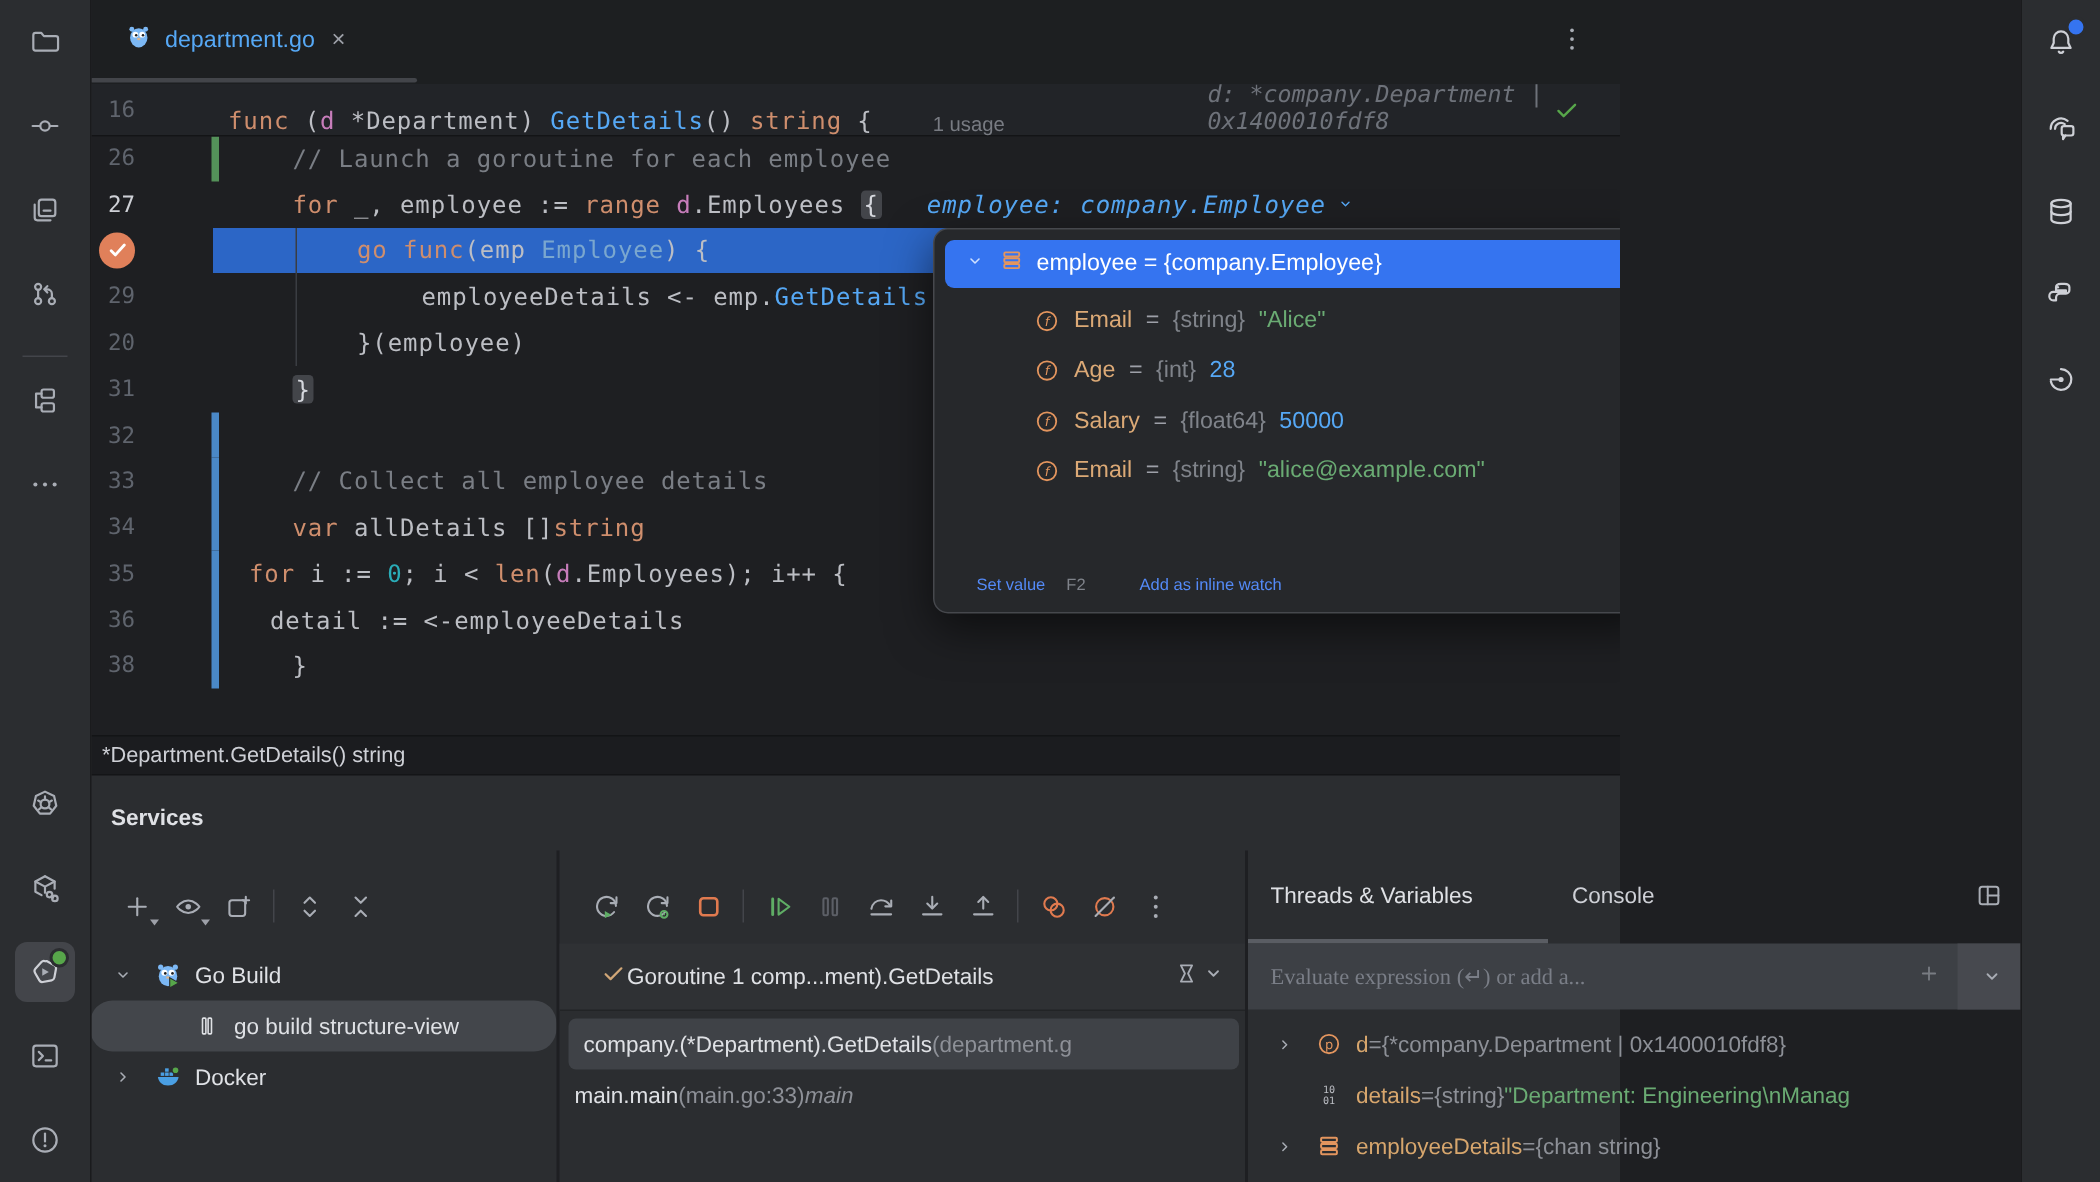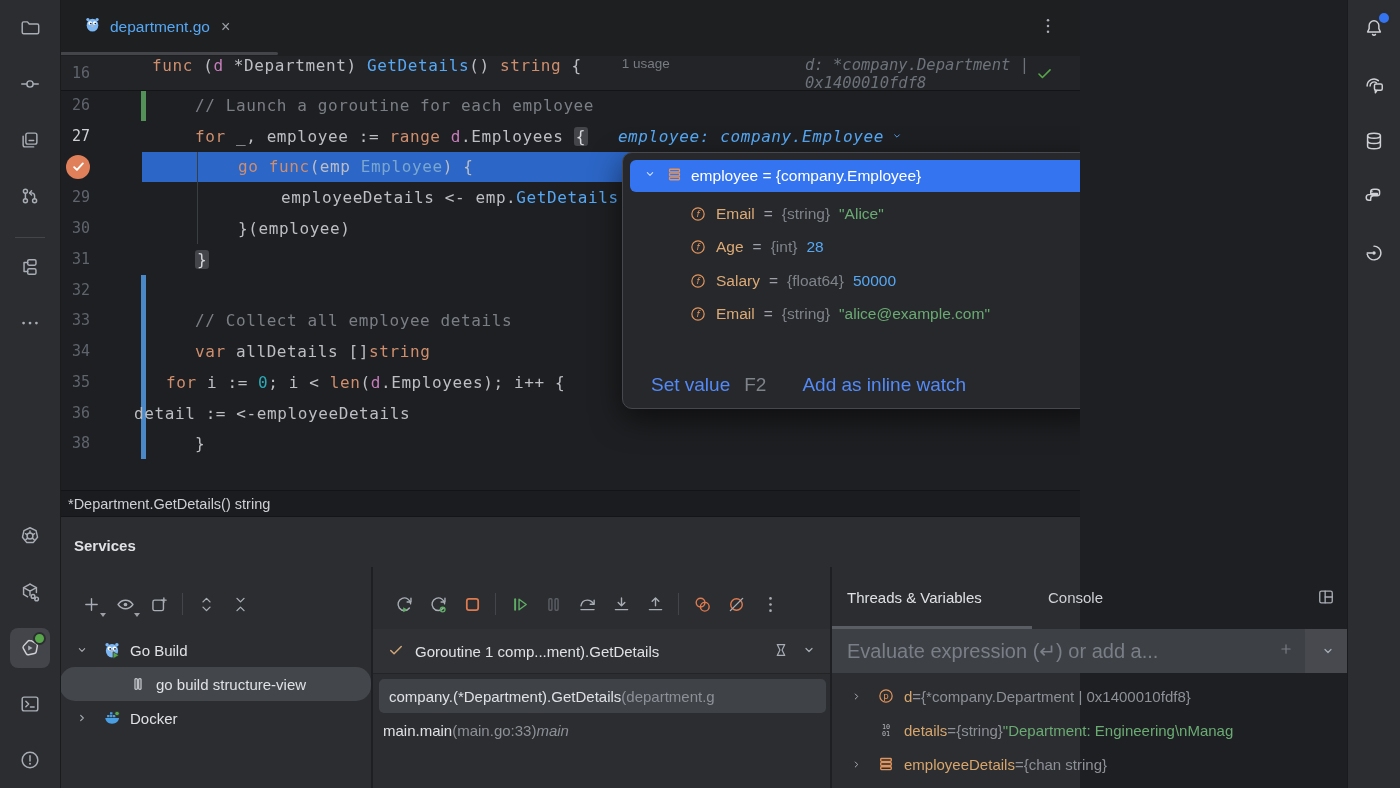--- a/index.html
+++ b/index.html
@@ -26,21 +26,21 @@
   
   #tabbar{position:absolute;left:0;top:0;right:0;height:56px;background:#1d1f21;border-bottom:1px solid #141517;}
   #file-tab{position:absolute;left:14px;top:0;height:53px;display:flex;align-items:center;gap:9px;padding:0 10px;}
   #tab-underline{position:absolute;left:0;top:52px;width:218px;height:3px;background:#43454a;border-radius:2px;}
   #tab-label{color:#56a8f5;font-size:15.5px;}
   #tab-close{color:#9da0a8;font-size:16px;margin-left:2px;cursor:default;}
   #tabbar-more{position:absolute;right:22px;top:16px;}
 
   
   #sticky-line{position:absolute;left:0;top:56px;right:0;height:34px;background:#222428;
-               border-bottom:1px solid #131416;z-index:6;display:flex;align-items:flex-start;}
+               border-bottom:1px solid #131416;z-index:6;display:flex;align-items:flex-end;}
   #editor{position:absolute;left:0;top:90px;right:0;height:400px;background:#1e1f22;overflow:hidden;}
   .cl{position:relative;height:30.77px;display:flex;align-items:center;}
   .gut{position:absolute;left:0;top:0;bottom:0;width:30px;text-align:right;
        font-family:"DejaVu Sans Mono",monospace;font-size:15px;color:#5f646d;line-height:30.77px;}
   .cl.cur .gut{color:#ced0d6;}
   .chg{position:absolute;left:81px;top:0;bottom:0;width:5px;}
   .chg.green{background:#549159;} .chg.blue{background:#4a88c7;}
   .ctext{position:relative;z-index:2;font-family:"DejaVu Sans Mono",monospace;font-size:16px;
          letter-spacing:.6px;white-space:pre;}
   .execband{position:absolute;left:82px;width:1196px;top:0;bottom:0;background:#2c66c6;z-index:1;}
@@ -65,21 +65,21 @@
 
   
   #dbg-popup{position:absolute;left:562px;top:62px;width:478px;height:255px;background:#26282b;
              border:1px solid #46484d;border-radius:10px;box-shadow:0 10px 30px rgba(0,0,0,.55);z-index:10;}
   #pp-root{position:absolute;left:7px;right:7px;top:7px;height:32px;background:#3574f0;border-radius:6px;
            display:flex;align-items:center;color:#ffffff;font-size:15.5px;gap:8px;padding-left:12px;}
   #pp-fields{position:absolute;left:0;top:44px;right:0;}
   .pp-row{height:33.5px;display:flex;align-items:center;gap:9px;padding-left:66px;font-size:15.5px;}
   .pp-name{color:#dba976;} .pp-eq{color:#9da0a8;} .pp-ty{color:#7f838a;}
   .pp-str{color:#6aab73;} .pp-num{color:#56a8f5;}
-  #pp-footer{position:absolute;left:28px;bottom:12px;display:flex;align-items:center;gap:14px;font-size:19px;}
+  #pp-footer{position:absolute;left:28px;bottom:12px;display:flex;align-items:center;gap:14px;font-size:11px;}
   .pp-link{color:#548af7;} .pp-key{color:#7f838a;margin-right:22px;}
 
   
   #context-strip{position:absolute;left:0;top:490px;right:0;height:26px;background:#1b1c1f;
                  border-top:1px solid #131416;display:flex;align-items:center;padding-left:8px;
                  font-size:14.5px;color:#ced0d6;}
 
   
   #services{position:absolute;left:0;top:516px;right:0;height:272px;background:#2b2d30;border-top:1px solid #141517;}
   #svc-title{position:absolute;left:14px;top:20px;font-size:15px;font-weight:bold;color:#dfe1e5;}
@@ -95,30 +95,30 @@
 
   .list{position:absolute;left:0;right:0;}
   .lrow{height:34px;display:flex;align-items:center;font-size:15px;color:#dfe1e5;position:relative;}
   .lrow .ic-slot{width:24px;display:flex;justify-content:center;margin-right:6px;}
   .tree-sel{background:#43464b;}
   .frame-sel{background:#3f4247;border-radius:5px;margin:0 6px;}
   .frame-lib{background:#45422a;}
   .dim{color:#8d9097;} .dimit{color:#8d9097;font-style:italic;}
 
   #gbar{position:absolute;left:0;right:0;top:62px;height:44px;background:#2f3134;border-bottom:1px solid #222426;
-        display:flex;align-items:center;padding-left:14px;gap:10px;font-size:15px;color:#dfe1e5;}
+        display:flex;align-items:center;padding-left:27px;gap:0;font-size:15px;color:#dfe1e5;}
   #gbar .grow{flex:1;}
 
   #dbg-tabs{position:absolute;left:0;right:0;top:0;height:62px;}
   .dtab{position:absolute;top:22px;font-size:15px;}
   #dtab-underline{position:absolute;left:0;top:59px;width:200px;height:3px;background:#5a5d63;}
   #dbg-layout-ic{position:absolute;right:14px;top:20px;}
 
   #eval-bar{position:absolute;left:0;right:0;top:62px;height:44px;background:#3d4045;display:flex;align-items:center;}
-  #eval-ph{font-family:Liberation Sans, sans-serif;font-size:20px;color:#7a7e87;padding-left:15px;flex:1;
+  #eval-ph{font-family:Liberation Serif, serif;font-size:15px;color:#7a7e87;padding-left:15px;flex:1;
            white-space:nowrap;overflow:hidden;}
   #eval-watch{opacity:.55;margin-right:10px;}
   #eval-chevcell{width:45px;height:44px;background:#47494f;display:flex;align-items:center;justify-content:center;}
 
   .var-name{color:#d7a66d;} .var-str{color:#6aab73;}
   .nowrap{white-space:nowrap;overflow:hidden;}
 </style>
 </head>
 <body>
 
@@ -338,21 +338,21 @@
                 <path d="M5 13l4.5 4.5L19 7"></path>
               </svg>
             </div>
             <div class="ctext" style="padding-left: 178px;"><span class="tk-kw">go</span><span class="tk-pl"> </span><span class="tk-kw">func</span><span class="tk-pl">(emp </span><span class="tk-ty">Employee</span><span class="tk-pl">) {</span></div>
           </div>
           <div class="cl">
             <div class="gut">29</div>
             <div class="ctext" style="padding-left: 221px;"><span class="tk-pl">employeeDetails &lt;- emp.</span><span class="tk-fn">GetDetails</span><span class="tk-pl">()</span></div>
           </div>
           <div class="cl">
-            <div class="gut">30</div>
+            <div class="gut">20</div>
             <div class="ctext" style="padding-left: 178px;"><span class="tk-pl">}(employee)</span></div>
           </div>
           <div class="cl">
             <div class="gut">31</div>
             <div class="ctext" style="padding-left: 135px;"><span class="tk-br">}</span></div>
           </div>
           <div class="cl">
             <div class="gut">32</div>
             <div class="chg blue"></div>
             <div class="ctext" style="padding-left: 92px;"></div>
@@ -368,21 +368,21 @@
             <div class="ctext" style="padding-left: 135px;"><span class="tk-kw">var</span><span class="tk-pl"> allDetails []</span><span class="tk-kw">string</span></div>
           </div>
           <div class="cl">
             <div class="gut">35</div>
             <div class="chg blue"></div>
             <div class="ctext" style="padding-left: 106px;"><span class="tk-kw">for</span><span class="tk-pl"> i := </span><span class="tk-nm">0</span><span class="tk-pl">; i &lt; </span><span class="tk-kw">len</span><span class="tk-pl">(</span><span class="tk-pu">d</span><span class="tk-pl">.Employees); i++ {</span></div>
           </div>
           <div class="cl">
             <div class="gut">36</div>
             <div class="chg blue"></div>
-            <div class="ctext" style="padding-left: 74px;"><span class="tk-pl">detail := &lt;-employeeDetails</span></div>
+            <div class="ctext" style="padding-left: 120px;"><span class="tk-pl">detail := &lt;-employeeDetails</span></div>
           </div>
           <div class="cl">
             <div class="gut">38</div>
             <div class="chg blue"></div>
             <div class="ctext" style="padding-left: 135px;"><span class="tk-pl">}</span></div>
           </div>
         </div>
       <div id="indent-guide"></div>
       <div class="stripe" id="scroll-line"></div>
       <div class="stripe" id="stripe-orange"></div>

